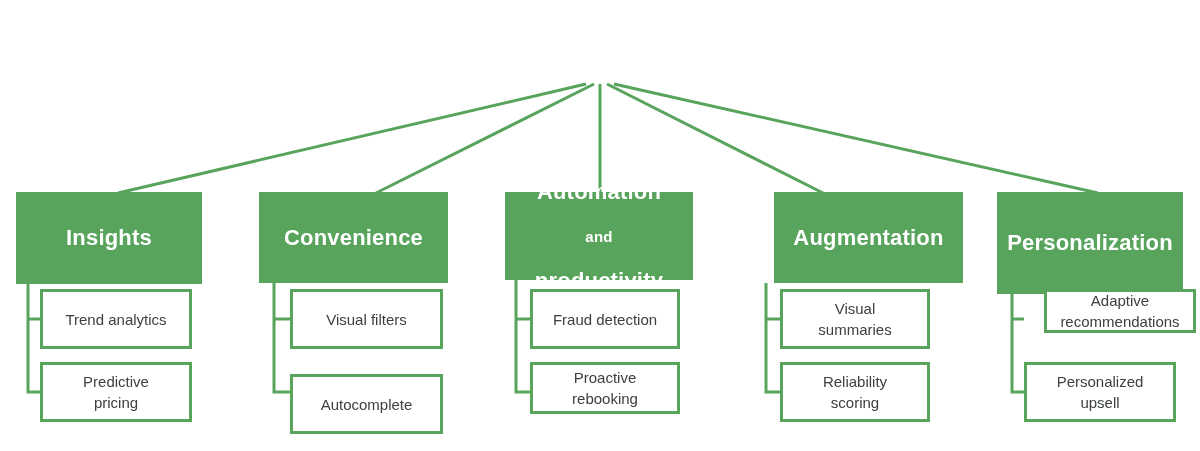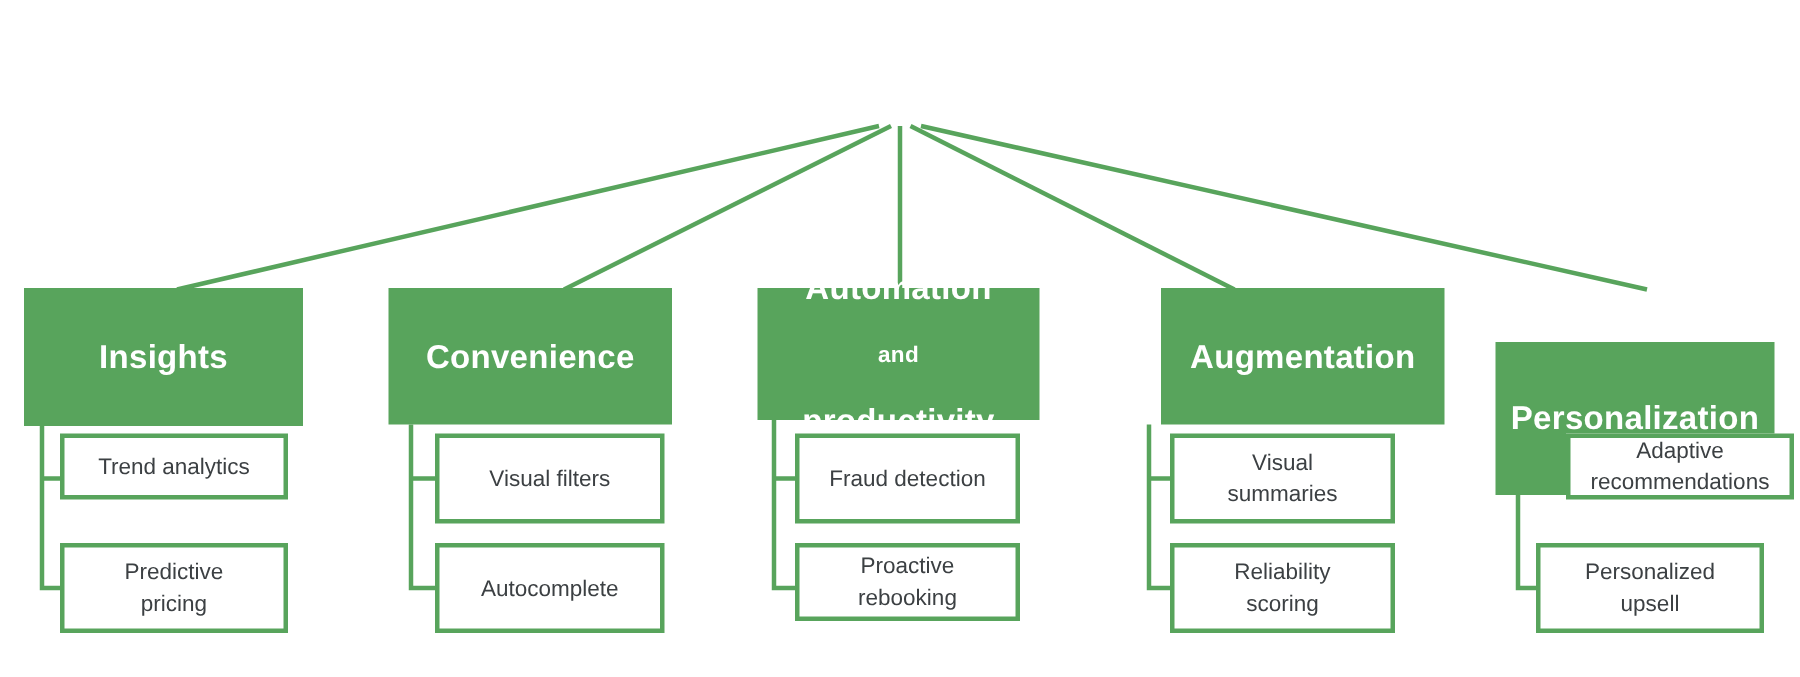--- a/index.html
+++ b/index.html
@@ -76,35 +76,35 @@
     <path d="M274 283 V392 H290 M274 319 H290"></path>
     <path d="M516 280 V392 H530 M516 319 H530"></path>
     <path d="M766 283 V392 H780 M766 319 H780"></path>
     <path d="M1012 283 V392 H1024 M1012 319 H1024"></path>
   </svg>
 
 
   <div class="node head-node" style="left:16px; top:192px; width:186px; height:92px;">
     <span class="head-line">Insights</span>
   </div>
-  <div class="leaf" style="left:40px; top:289px; width:152px; height:44px;">
+  <div class="leaf" style="left:40px; top:289px; width:152px; height:60px;">
     <span>Trend analytics</span>
   </div>
   <div class="leaf" style="left:40px; top:362px; width:152px; height:60px;">
     <span>Predictive
 pricing</span>
   </div>
 
   <div class="node head-node" style="left:259px; top:192px; width:189px; height:91px;">
     <span class="head-line">Convenience</span>
   </div>
   <div class="leaf" style="left:290px; top:289px; width:153px; height:60px;">
     <span>Visual filters</span>
   </div>
-  <div class="leaf" style="left:290px; top:362px; width:153px; height:60px;">
+  <div class="leaf" style="left:290px; top:374px; width:153px; height:60px;">
     <span>Autocomplete</span>
   </div>
 
   <div class="node head-node" style="left:505px; top:192px; width:188px; height:88px;">
     <span class="head-line">Automation</span>
     <span class="head-line small">and</span>
     <span class="head-line">productivity</span>
   </div>
   <div class="leaf" style="left:530px; top:289px; width:150px; height:60px;">
     <span>Fraud detection</span>
@@ -119,21 +119,21 @@
   </div>
   <div class="leaf" style="left:780px; top:289px; width:150px; height:60px;align-items:center;">
     <span>Visual
 summaries</span>
   </div>
   <div class="leaf" style="left:780px; top:362px; width:150px; height:60px;">
     <span>Reliability
 scoring</span>
   </div>
 
-  <div class="node head-node" style="left:997px; top:192px; width:186px; height:102px;margin-top:36px;">
+  <div class="node head-node" style="left:997px; top:192px; width:186px; height:102px;">
     <span class="head-line">Personalization</span>
   </div>
   <div class="leaf" style="left:1024px; top:289px; width:152px; height:44px;margin-left:20px;">
     <span>Adaptive
 recommendations</span>
   </div>
   <div class="leaf" style="left:1024px; top:362px; width:152px; height:60px;">
     <span>Personalized
 upsell</span>
   </div>

